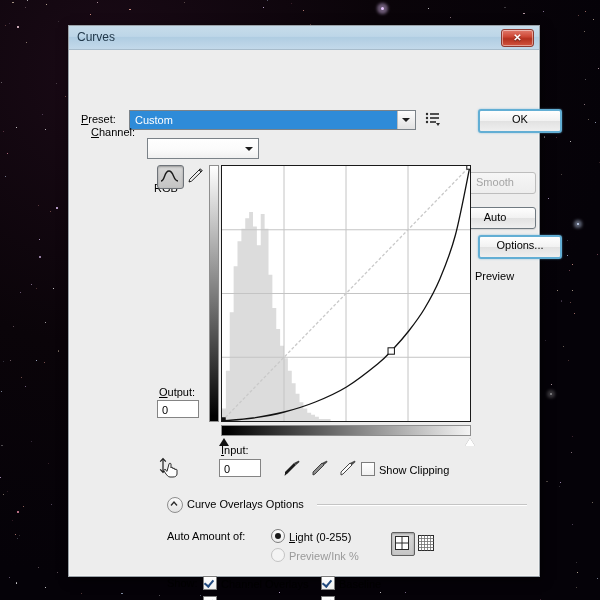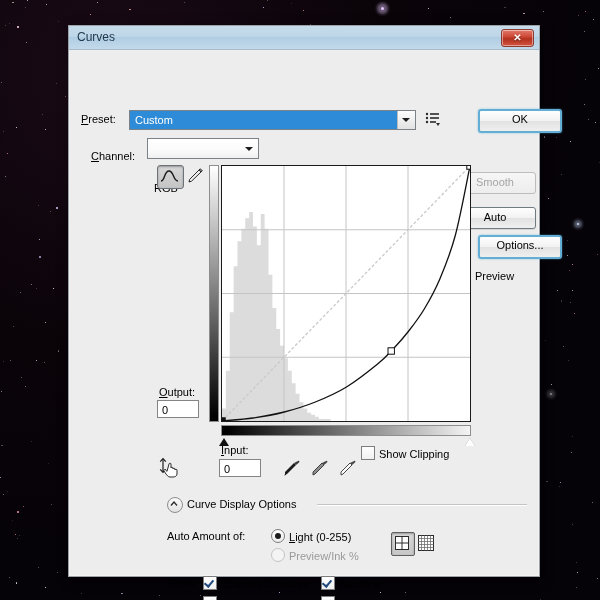--- a/index.html
+++ b/index.html
@@ -58,21 +58,21 @@
     box-shadow:0 0 2px rgba(98,174,212,.7);margin-left:24px;}
   .btn.disabled{color:#a5a5a5;border-color:#bdbdbd;
     background:linear-gradient(to bottom,#f6f6f6,#ededed);box-shadow:none;}
   #btn-ok{left:385px;top:59px;}
   #btn-cancel{left:385px;top:87px;}
   #btn-smooth{left:385px;top:122px;}
   #btn-auto{left:385px;top:157px;}
   #btn-options{left:385px;top:185px;}
   #preview-row{position:absolute;left:388px;top:218px;}
   
-  #channel-label{position:absolute;left:22px;top:100px;}
+  #channel-label{position:absolute;left:22px;top:76px;}
   #channel-select{position:absolute;left:78px;top:88px;width:110px;height:19px;
     border:1px solid #7b8288;
     background:linear-gradient(to bottom,#ffffff 0%,#fbfbfb 55%,#f0f0f0 100%);}
   #channel-value{position:absolute;left:6px;top:0;line-height:19px;font-size:11px;margin-top:40px;}
   #channel-arrow-box{position:absolute;right:0;top:0;width:18px;height:19px;}
   
   #tool-curve{position:absolute;left:88px;top:115px;width:25px;height:22px;
     border:1px solid #6e7379;border-radius:3px;
     background:linear-gradient(to bottom,#d7d7d7,#c4c4c4);
     box-shadow:inset 0 1px 2px rgba(0,0,0,.3);cursor:pointer;}
@@ -100,21 +100,21 @@
     padding-left:4px;box-sizing:border-box;}
   #input-label{position:absolute;left:152px;top:394px;}
   #input-field{position:absolute;left:150px;top:409px;width:42px;height:18px;
     border:1px solid #848484;background:#fff;font-size:11px;line-height:18px;
     padding-left:4px;box-sizing:border-box;}
   #curve-drag-icon{position:absolute;left:88px;top:405px;width:26px;height:26px;cursor:pointer;}
   .eyedropper{position:absolute;top:407px;width:22px;height:22px;cursor:pointer;}
   #eyed-black{left:212px;}
   #eyed-gray{left:240px;}
   #eyed-white{left:268px;}
-  #show-clipping{position:absolute;left:248px;top:396px;padding-left:44px;}
+  #show-clipping{position:absolute;left:248px;top:412px;padding-left:44px;}
   
   #cdo-header{position:absolute;left:98px;top:447px;right:12px;height:14px;}
   #cdo-toggle{position:absolute;left:0;top:0;width:14px;height:14px;border-radius:50%;
     border:1px solid #8d8d8d;background:linear-gradient(to bottom,#fafafa,#e3e3e3);cursor:pointer;}
   #cdo-title{position:absolute;left:20px;top:0;line-height:14px;white-space:nowrap;}
   #cdo-rule{position:absolute;left:150px;top:7px;right:0;height:1px;
     background:#c4c4c4;border-bottom:1px solid #fff;}
   #show-amount-label{position:absolute;left:98px;top:480px;}
   #radio-light{position:absolute;left:202px;top:479px;}
   #radio-pigment{position:absolute;left:202px;top:498px;}
@@ -460,21 +460,21 @@
     <div id="show-clipping">
       <span class="checkbox"></span><span class="cbtext">Show Clipping</span>
     </div>
 
     <div id="cdo-header">
       <div id="cdo-toggle">
         <svg width="12" height="12" viewBox="0 0 12 12">
             <path d="M3 7.5 L6 4 L9 7.5" stroke="#2b2b2b" stroke-width="1.3" fill="none"></path>
           </svg>
       </div>
-      <div id="cdo-title">Curve Display Options</div>
+      <div id="cdo-title">Curve Overlays Options</div>
       <div id="cdo-rule"></div>
     </div>
 
     <div id="show-amount-label">Auto Amount of:</div>
     <div id="radio-light">
       <span class="radio on"></span><span class="cbtext"><span class="ul">L</span><span>ight  (0-255)</span></span>
     </div>
     <div id="radio-pigment">
       <span class="radio off"></span><span class="cbtext dim">Preview/Ink %</span>
     </div>

